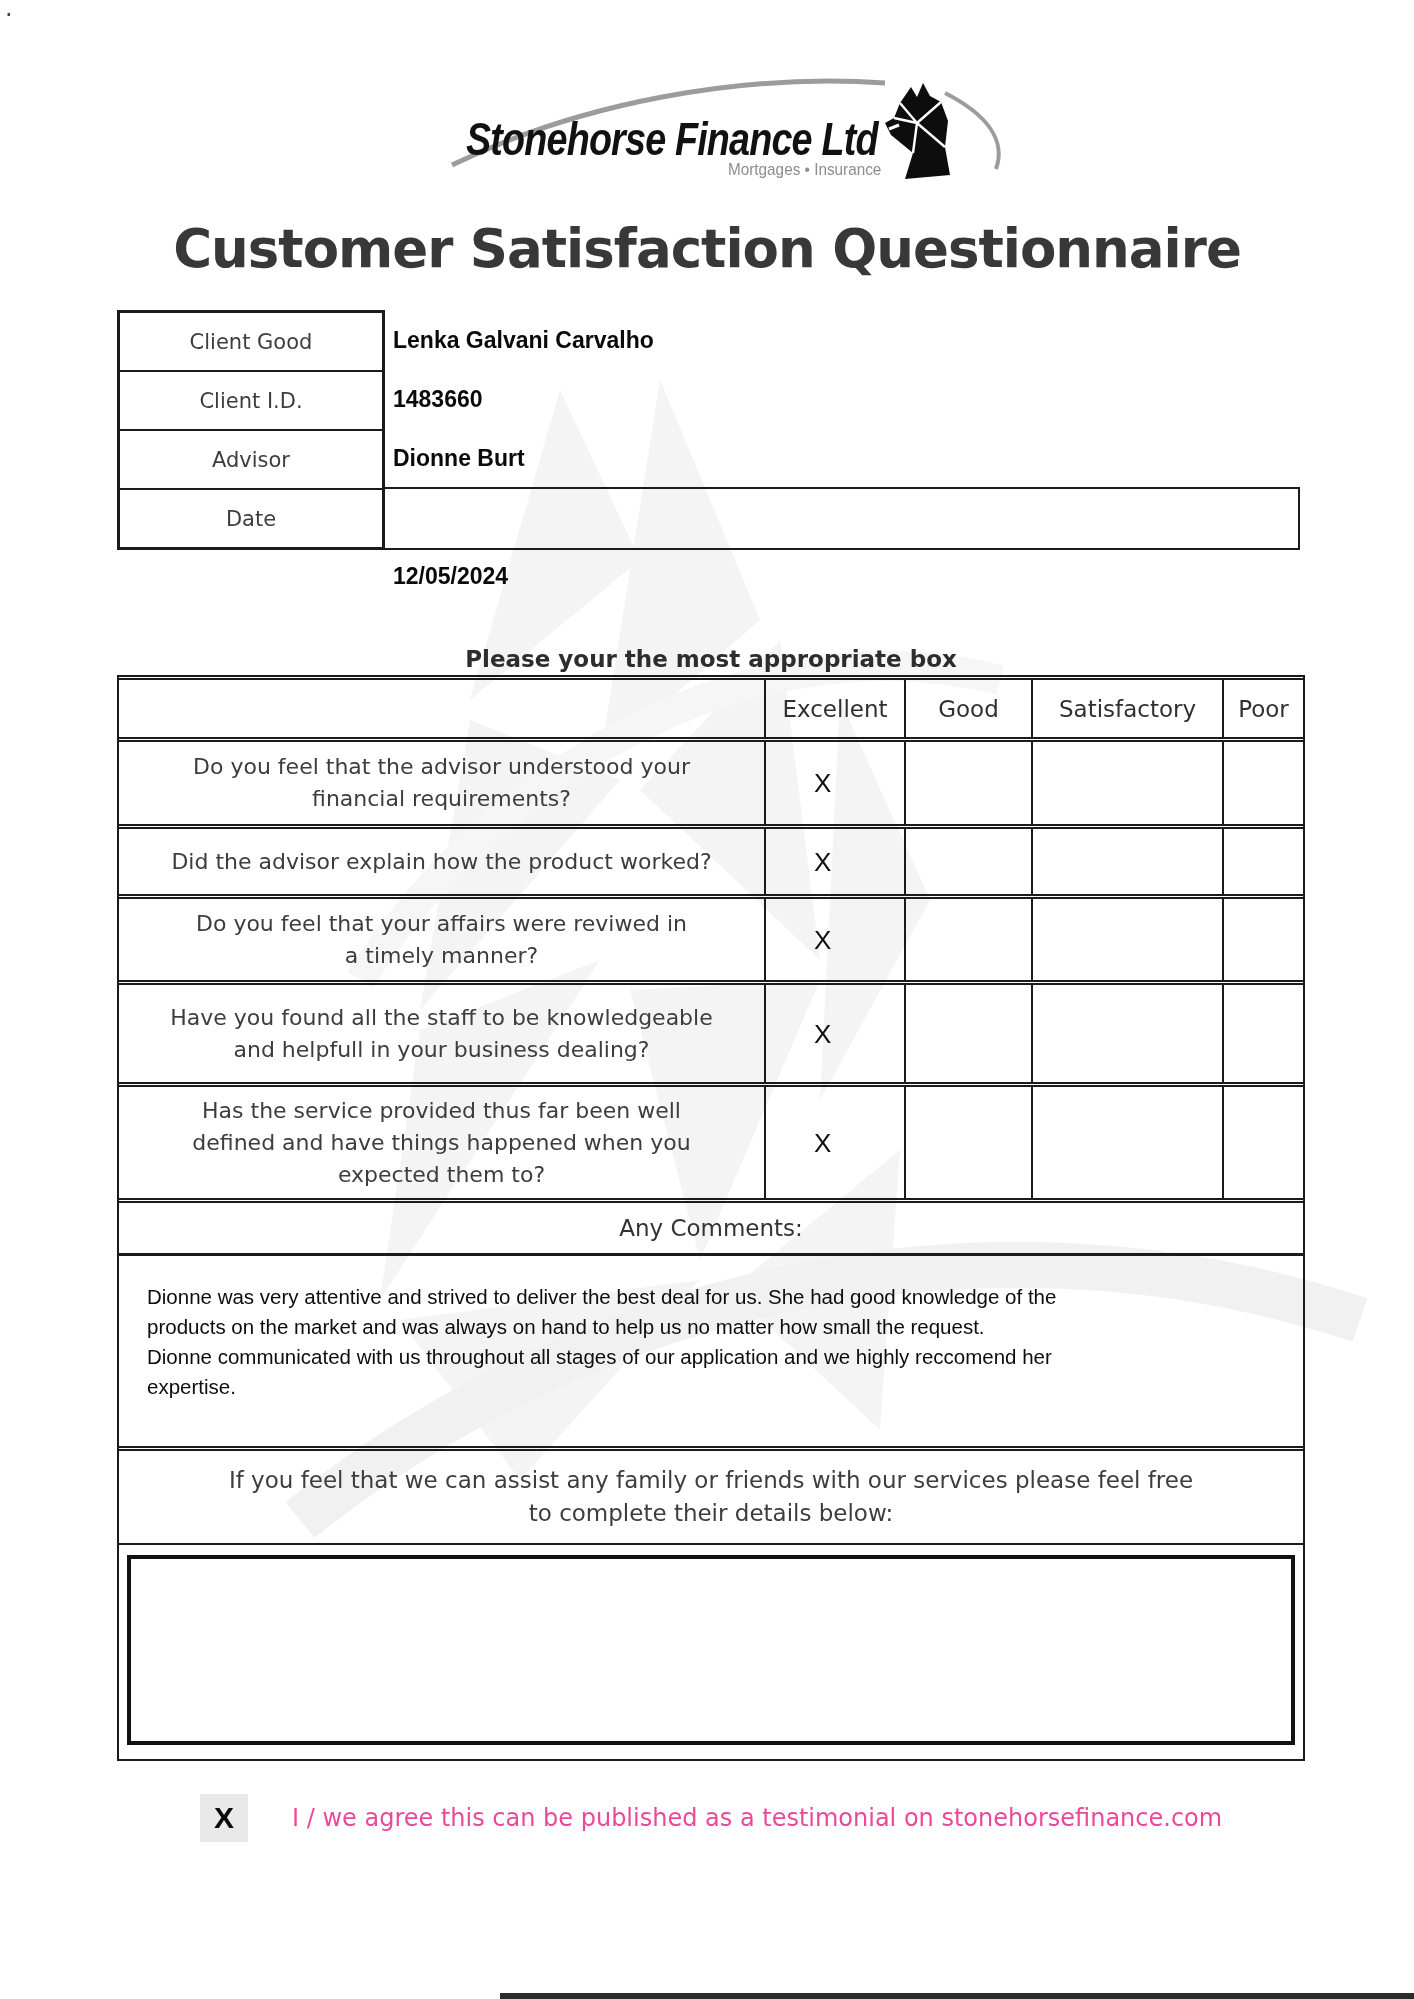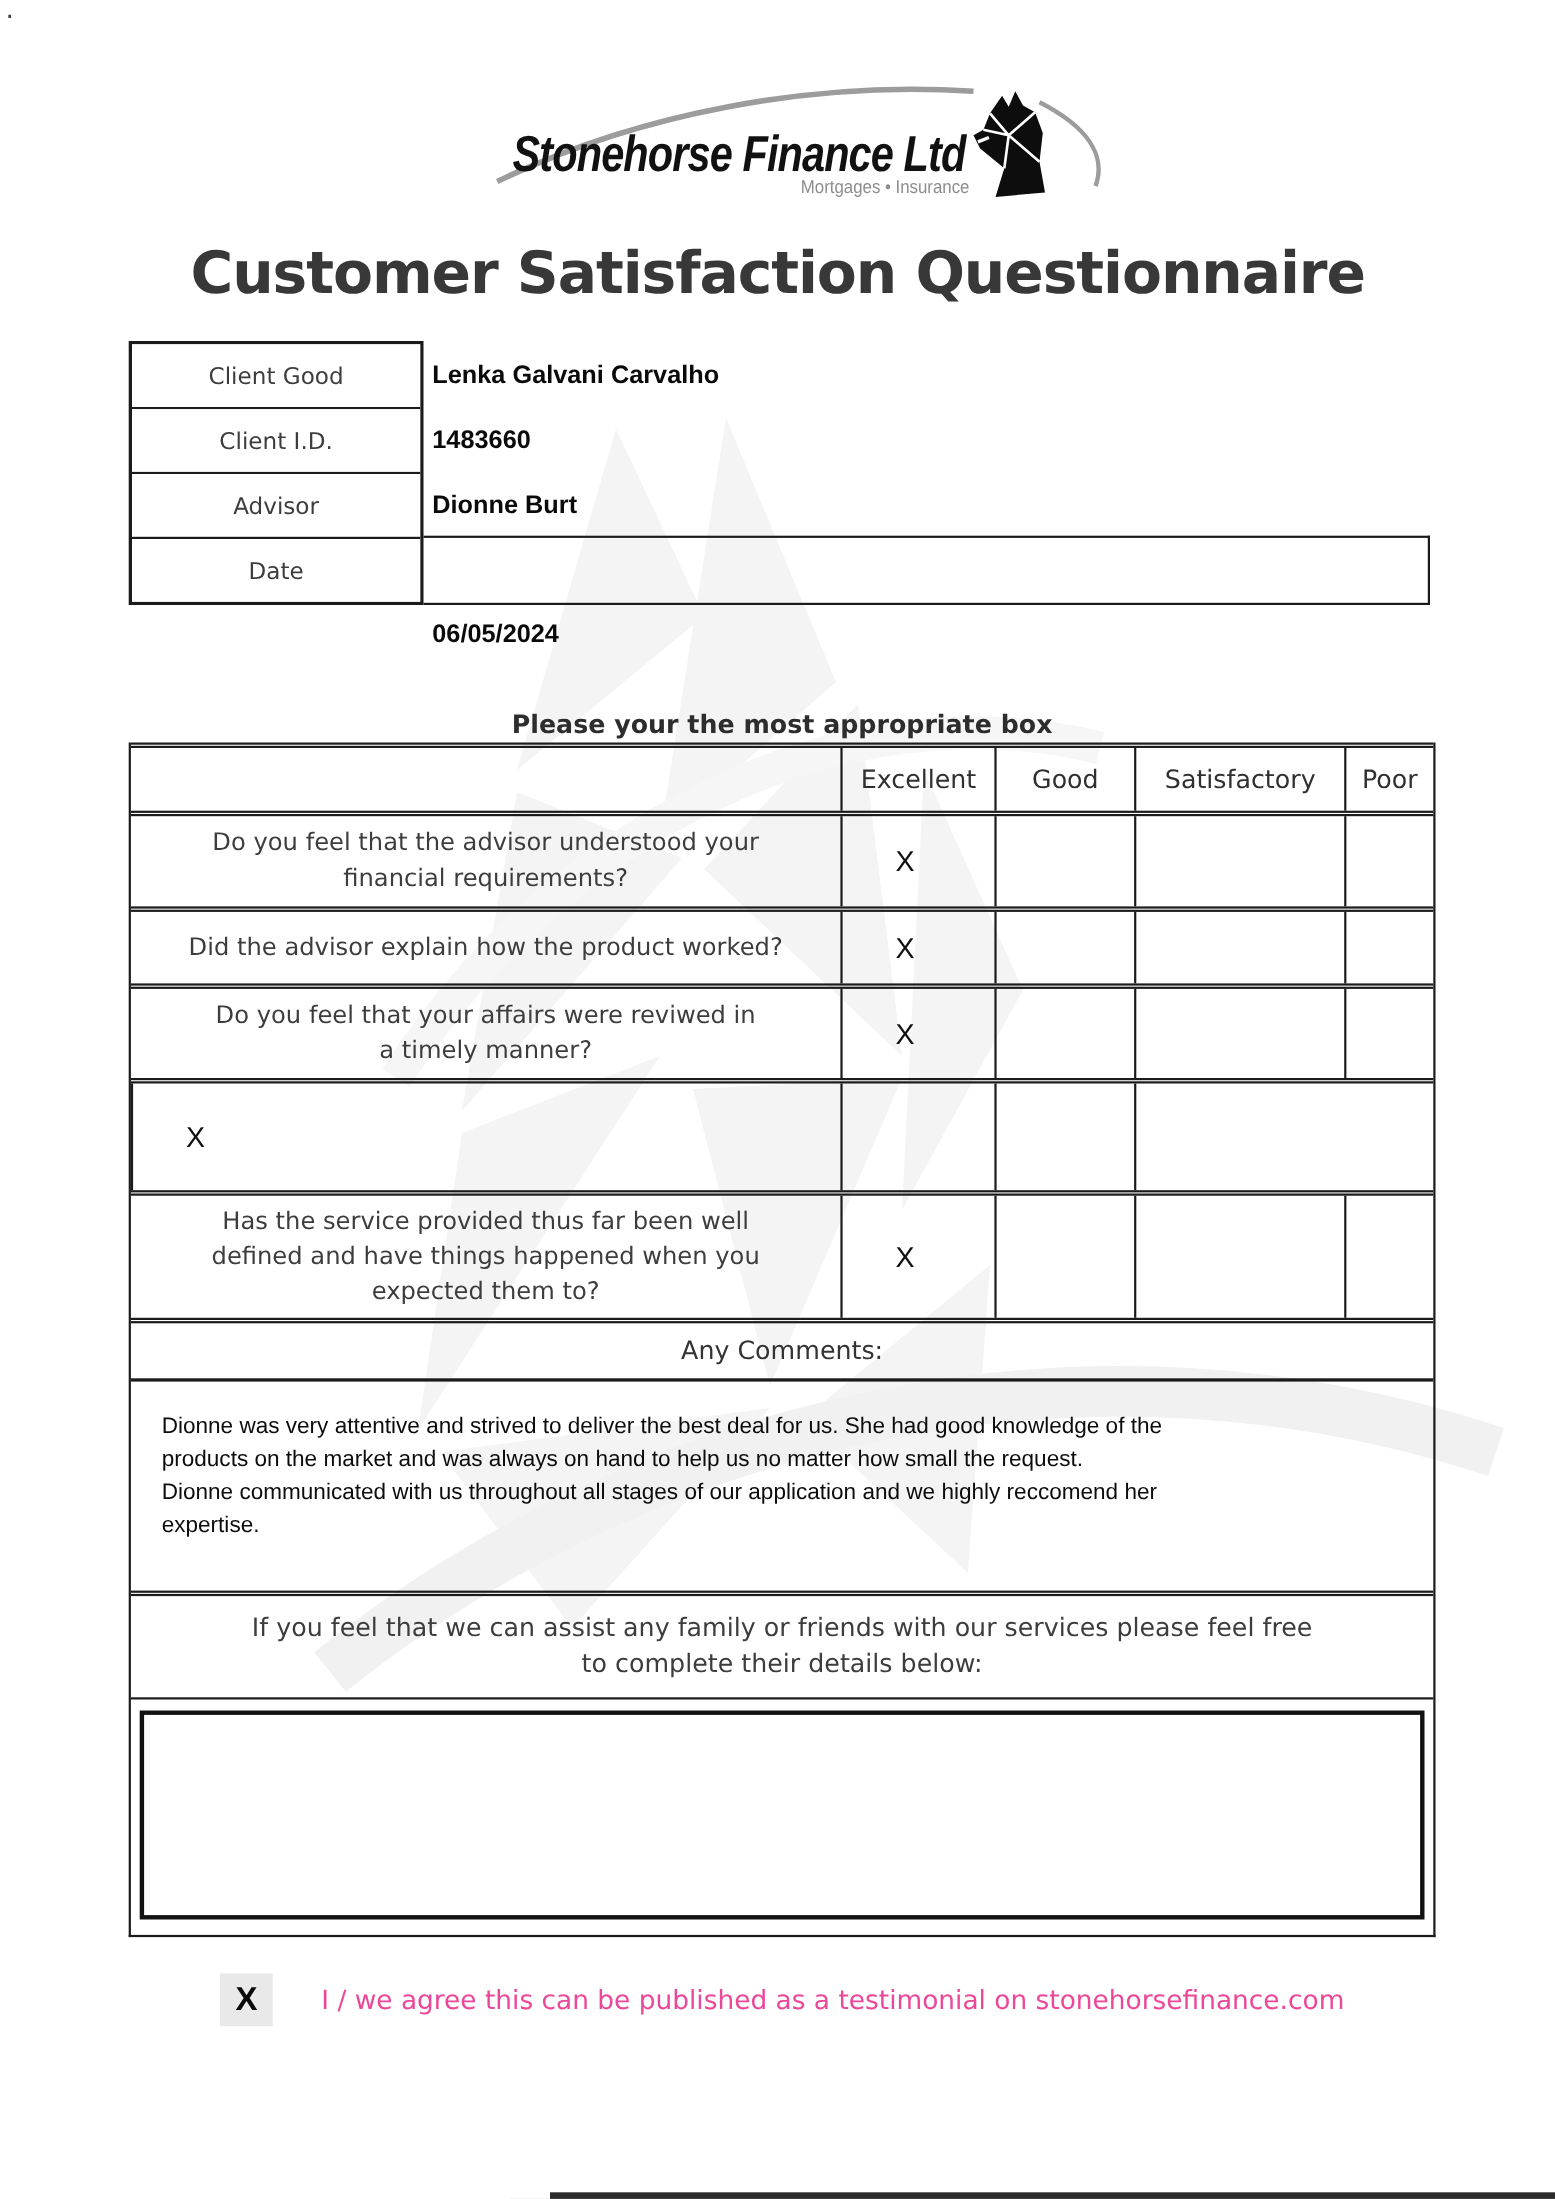--- a/index.html
+++ b/index.html
@@ -98,21 +98,21 @@
   <div class="client-box">
     <div class="client-row">Client Good</div>
     <div class="client-row">Client I.D.</div>
     <div class="client-row">Advisor</div>
     <div class="client-row">Date</div>
   </div>
   <div class="admin-cell"></div>
   <div class="client-value" style="top:327px;">Lenka Galvani Carvalho</div>
   <div class="client-value" style="top:386px;">1483660</div>
   <div class="client-value" style="top:445px;">Dionne Burt</div>
-  <div class="client-value" style="top:563px;">06/05/2024</div>
+  <div class="client-value" style="top:563px;">12/05/2024</div>
 
   <div class="tick-head">Please your the most appropriate box</div>
 
   <div class="survey">
 
     <div class="g-row hdr" style="height:62px;">
       <div class="g-cell"></div>
       <div class="g-cell v">Excellent</div>
       <div class="g-cell v">Good</div>
       <div class="g-cell v">Satisfactory</div>
@@ -139,20 +139,22 @@
     <div class="g-row" style="height:86px;">
       <div class="g-cell">Do you feel that your affairs were reviwed in
 a timely manner?</div>
       <div class="g-cell v markcell">X</div>
       <div class="g-cell v markcell"></div>
       <div class="g-cell v markcell"></div>
       <div class="g-cell v markcell"></div>
     </div>
 
     <div class="g-row" style="height:102px;">
+      <div class="g-cell">Have you found all the staff to be knowledgeable
+and helpfull in your business dealing?</div>
       <div class="g-cell v markcell">X</div>
       <div class="g-cell v markcell"></div>
       <div class="g-cell v markcell"></div>
       <div class="g-cell v markcell"></div>
     </div>
 
     <div class="g-row" style="height:116px;">
       <div class="g-cell">Has the service provided thus far been well
 defined and have things happened when you
 expected them to?</div>

